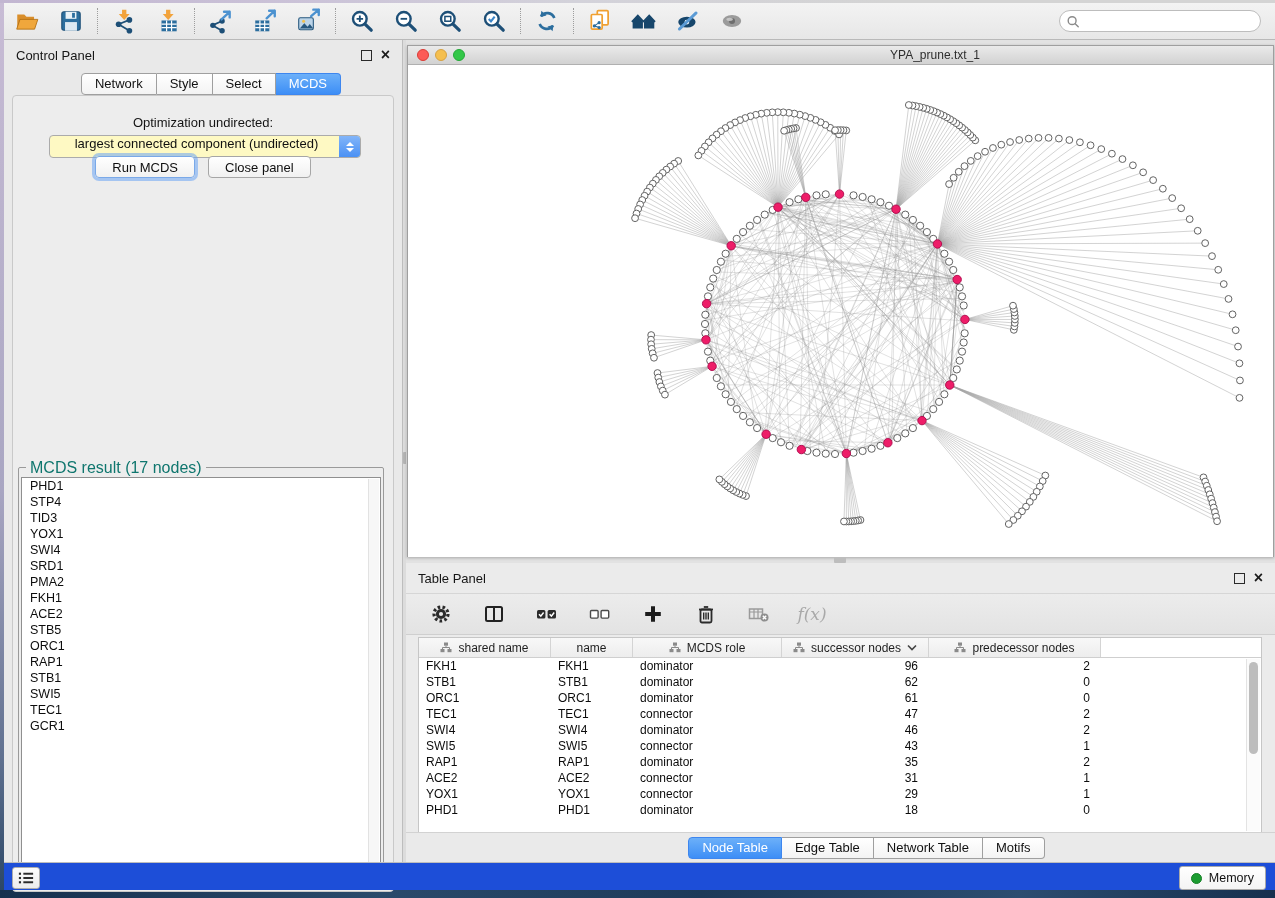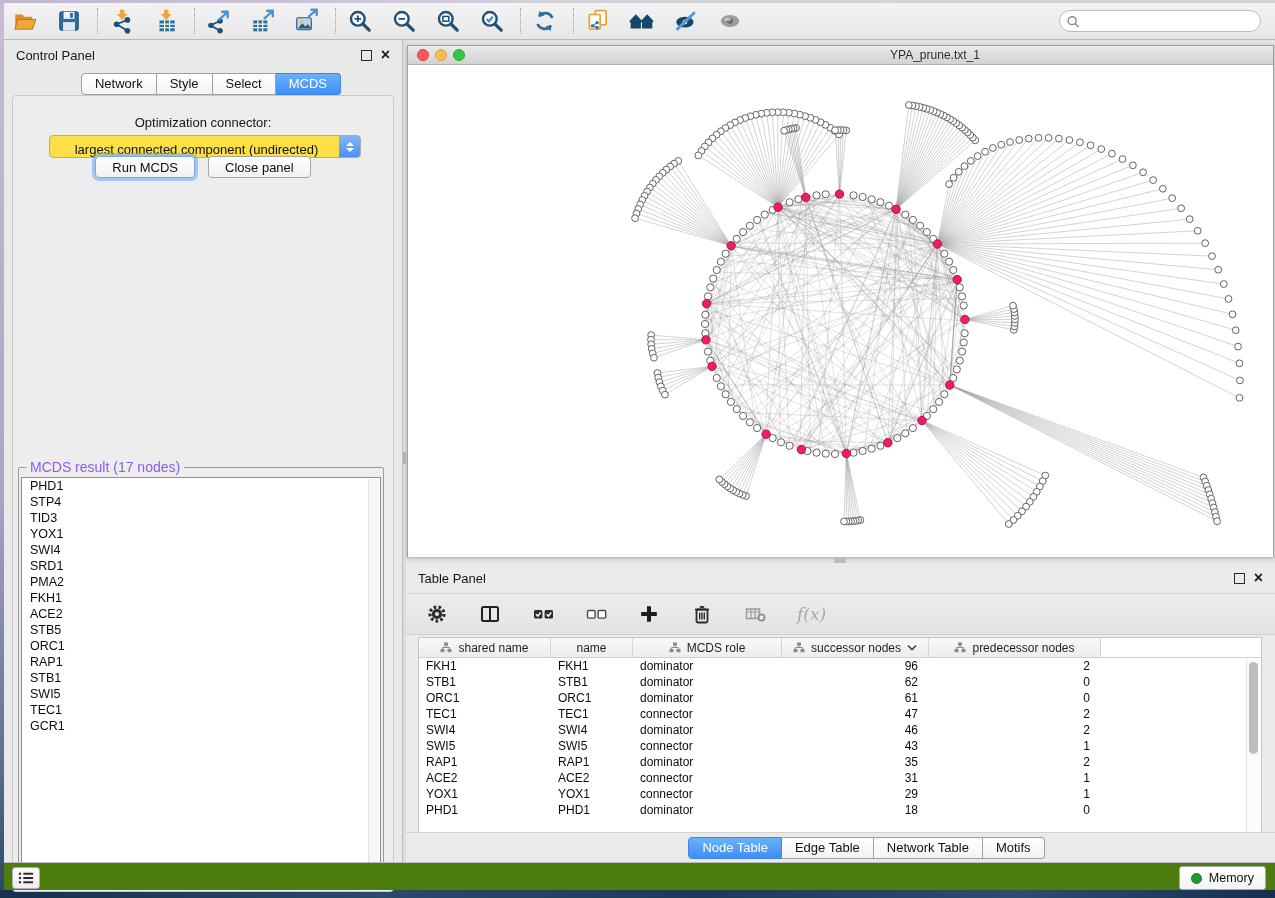--- a/index.html
+++ b/index.html
@@ -7,55 +7,55 @@
     font-family:"Liberation Sans",sans-serif;background:#1c3553;color:#1a1a1a;}
   .abs{position:absolute;}
   
   #edge-top{left:0;top:0;width:1275px;height:3px;background:linear-gradient(90deg,#c2b6d1,#cbc3d8 25%,#d3d2da 45%,#d4d4d4 70%);}
   #edge-left{left:0;top:3px;width:4px;height:887px;background:linear-gradient(180deg,#c8bcd5,#a9a6c2 55%,#607190 85%,#2c4766);}
   #edge-bottom{left:0;top:890px;width:1275px;height:8px;background:linear-gradient(90deg,#16304e,#2a4a6b 30%,#1d3a59 55%,#2c4d70 80%,#16304e);}
   
   #toolbar{left:4px;top:3px;width:1271px;height:37px;background:linear-gradient(#f3f3f3,#e7e7e7);
     border-bottom:1px solid #b9b9b9;display:flex;align-items:center;padding-left:8px;box-sizing:border-box;}
   .tb-group{display:flex;align-items:center;gap:14px;}
-  .tbtn{width:30px;height:30px;display:flex;align-items:center;border-radius:4px;}
+  .tbtn{width:30px;height:30px;display:flex;align-items:center;justify-content:center;border-radius:4px;}
   .tb-sep{width:0;height:26px;border-left:1px dotted #9d9d9d;margin:0 11px;}
   #search-wrap{margin-left:auto;margin-right:14px;position:relative;}
   #search-wrap input{width:168px;height:20px;border:1px solid #bdbdbd;border-radius:11px;background:#fff;
     padding:0 8px 0 24px;font-size:12px;outline:none;font-family:"Liberation Sans",sans-serif;}
   #search-wrap svg{position:absolute;left:7px;top:4px;}
   
   #control-panel{left:4px;top:40px;width:398px;height:822px;background:#e9e9e9;}
   .panel-header{display:flex;align-items:center;height:30px;padding:0 12px;font-size:13px;color:#161616;}
   .win-btns{margin-left:auto;display:flex;align-items:center;gap:9px;}
   .float-btn{width:9px;height:9px;border:1.6px solid #2a2a2a;background:transparent;}
   .close-btn{font-size:16px;font-weight:bold;color:#1b1b1b;line-height:10px;}
   .segbar{position:absolute;left:0;right:0;top:33px;display:flex;justify-content:center;z-index:3;}
   .seg{height:20px;line-height:20px;padding:0 13px;background:linear-gradient(#ffffff,#f3f3f3);
     border:1px solid #9f9f9f;border-left:none;font-size:13px;color:#111;}
   .seg:first-child{border-left:1px solid #9f9f9f;border-radius:4px 0 0 4px;margin-left:16px;}
   .seg:last-child{border-radius:0 4px 4px 0;}
   .seg.active{background:linear-gradient(#6cb0f9,#3d8ef6);border-color:#3d86ef;color:#fff;}
   #cp-card{position:absolute;left:8px;top:55px;width:382px;height:797px;background:#ededed;
     border:1px solid #c9c9c9;border-radius:4px;box-sizing:border-box;}
   #opt-label{position:absolute;left:0;right:0;top:19px;text-align:center;font-size:13px;color:#141414;}
-  #criterion-select{position:absolute;left:36px;top:39px;width:312px;height:23px;background:#fde047;
-    border:1px solid #ababab;border-radius:4px;box-sizing:border-box;display:flex;align-items:flex-end;}
+  #criterion-select{position:absolute;left:36px;top:39px;width:312px;height:23px;background:#fef9c3;
+    border:1px solid #ababab;border-radius:4px;box-sizing:border-box;display:flex;align-items:flex-start;}
   #criterion-select .sel-text{flex:1;text-align:center;font-size:13px;color:#101010;padding-left:4px;white-space:nowrap;}
   .sel-cap{width:21px;align-self:stretch;background:linear-gradient(#82b5f9,#4b91f4);border-radius:0 3px 3px 0;
     display:flex;flex-direction:column;align-items:center;justify-content:center;gap:2px;}
   .sel-cap i{width:0;height:0;border-left:4px solid transparent;border-right:4px solid transparent;display:block;}
   .sel-cap .up{border-bottom:4.5px solid #fff;}
   .sel-cap .down{border-top:4.5px solid #fff;}
   #cp-buttons{position:absolute;left:0;right:0;top:60px;display:flex;justify-content:center;gap:13px;}
   .btn{height:22px;background:linear-gradient(#ffffff,#f1f1f1);border:1px solid #a6a6a6;border-radius:4px;
     font-size:13px;color:#0f0f0f;padding:0 16px;display:flex;align-items:center;box-sizing:border-box;}
   .btn.focus-ring{box-shadow:0 0 0 3px rgba(106,164,244,0.55);border-color:#7aa9e8;}
   #mcds-groupbox{position:absolute;left:5px;right:9px;top:371px;bottom:15px;border:1px solid #9a9a9a;border-radius:2px;}
-  #mcds-legend{position:absolute;top:-9px;left:7px;background:#ededed;padding:0 4px;font-size:14px;color:#8b5cf6;}
+  #mcds-legend{position:absolute;top:-9px;left:7px;background:#ededed;padding:0 4px;font-size:16px;color:#0f766e;}
   #mcds-list{position:absolute;left:2px;right:2px;top:9px;bottom:2px;background:#fff;border:1px solid #8f8f8f;overflow:hidden;}
   #mcds-scroll{position:absolute;top:1px;bottom:1px;right:1px;width:10px;background:#f7f7f7;border-left:1px solid #e2e2e2;}
   .mcds-item{font-size:12.5px;line-height:16px;padding-left:8px;color:#0d0d0d;}
   
   #right-col{left:406px;top:40px;width:869px;height:822px;background:#e2e2e2;}
   .vdivider{left:402px;top:40px;width:4px;height:822px;background:#dcdcdc;border-left:1px solid #bdbdbd;border-right:1px solid #c6c6c6;position:absolute;}
   .vhandle{position:absolute;left:0;top:412px;width:4px;height:12px;background:#b5b5b5;border-radius:1px;}
   
   #net-window{position:absolute;left:1px;top:5px;width:867px;height:512px;border:1px solid #9f9f9f;
     box-sizing:border-box;background:#fff;box-shadow:0 1px 3px rgba(0,0,0,0.25);}
@@ -83,21 +83,21 @@
   .th.fill{flex:1;border-right:none;background:#fff;}
   .trow{display:flex;height:16px;align-items:center;}
   .tcell{font-size:12px;color:#0c0c0c;box-sizing:border-box;height:16px;line-height:16px;}
   .tcell.c0,.tcell.c1,.tcell.c2{padding-left:7px;}
   .tcell.c3,.tcell.c4{text-align:right;padding-right:11px;}
   #table-vscroll{position:absolute;top:21px;right:1px;bottom:1px;width:13px;background:#fbfbfb;border-left:1px solid #e3e3e3;}
   #table-vthumb{position:absolute;top:3px;left:2px;width:9px;height:92px;background:#bdbdbd;border-radius:5px;}
   #tp-tabs{position:absolute;left:0;right:0;bottom:0;height:29px;background:#eaeaea;border-top:1px solid #d2d2d2;
     display:flex;justify-content:center;align-items:center;padding-left:36px;}
   
-  #status-bar{left:4px;top:862px;width:1271px;height:28px;background:#4d7c0f;border-top:1px solid #bdbdbd;box-sizing:border-box;}
+  #status-bar{left:4px;top:862px;width:1271px;height:28px;background:#1d4ed8;border-top:1px solid #bdbdbd;box-sizing:border-box;}
   #list-btn{position:absolute;left:8px;top:4px;width:26px;height:20px;background:linear-gradient(#fbfbfb,#ededed);
     border:1px solid #adadad;border-radius:3px;display:flex;align-items:center;justify-content:center;}
   #memory-btn{position:absolute;right:9px;top:3px;height:22px;background:linear-gradient(#ffffff,#f4f4f4);
     border:1px solid #a9a9a9;border-radius:3px;display:flex;align-items:center;gap:7px;padding:0 11px;}
   #memory-dot{width:11px;height:11px;border-radius:50%;background:#1c9c31;border:1px solid #158026;box-sizing:border-box;}
   #memory-label{font-size:12.5px;color:#101010;}
 </style>
 </head>
 <body>
 
@@ -262,21 +262,21 @@
         <span class="close-btn">×</span>
       </span>
     </div>
     <div class="segbar">
       <div class="seg">Network</div>
       <div class="seg">Style</div>
       <div class="seg">Select</div>
       <div class="seg active">MCDS</div>
     </div>
     <div id="cp-card">
-      <div id="opt-label">Optimization connector:</div>
+      <div id="opt-label">Optimization undirected:</div>
       <div id="criterion-select">
         <span class="sel-text">largest connected component (undirected)</span>
         <span class="sel-cap">
             <i class="up"></i>
             <i class="down"></i>
           </span>
       </div>
       <div id="cp-buttons">
         <div class="btn focus-ring">Run MCDS</div>
         <div class="btn">Close panel</div>

